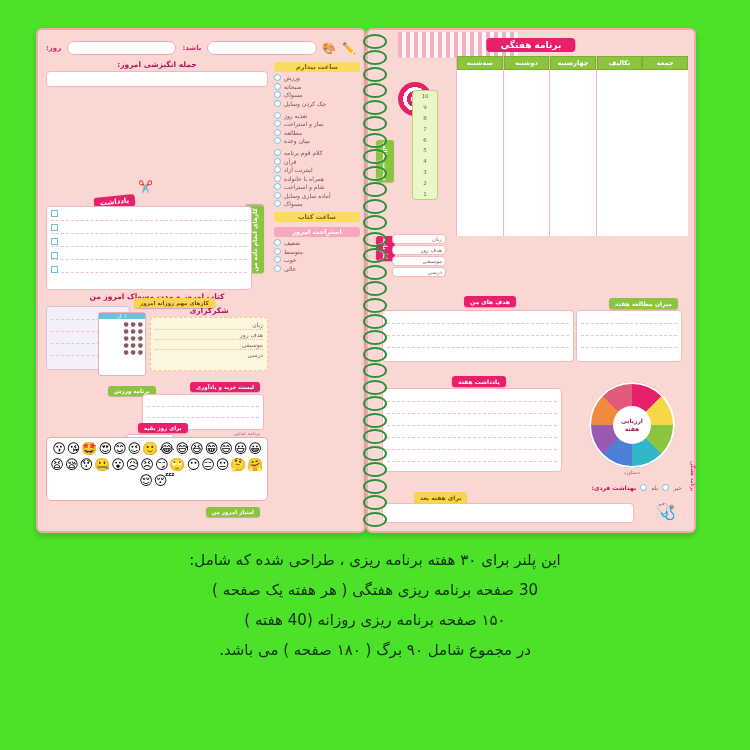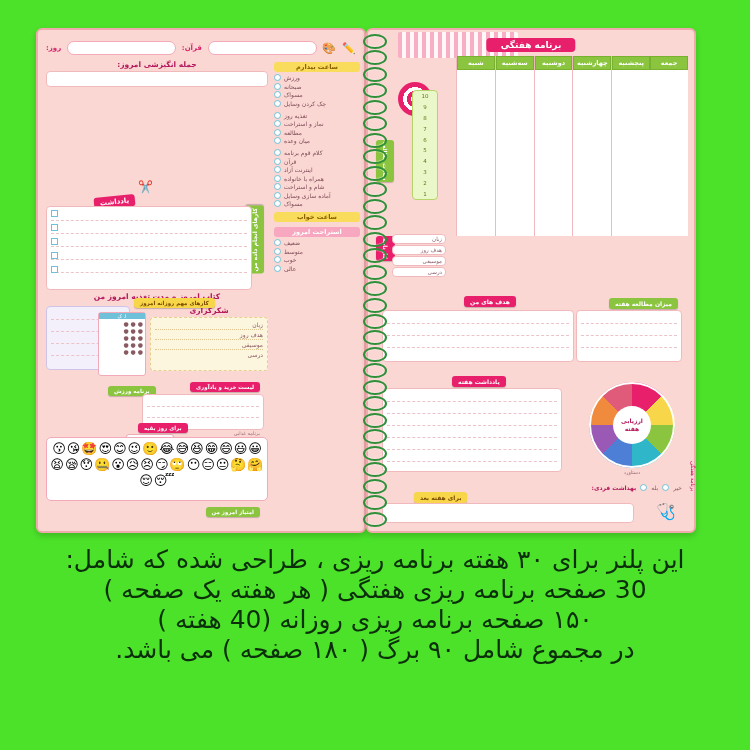--- a/index.html
+++ b/index.html
@@ -129,21 +129,21 @@
 </head>
 <body>
 
 <div id="notebook">
 
   <div class="page" id="page-right">
 
     <div class="r-head">
       <span class="flabel">روز:</span>
       <div class="field"></div>
-      <span class="flabel">قرآن:</span>
+      <span class="flabel">باشد:</span>
       <div class="field"></div>
       <span style="font-size:11px;">🎨</span>
       <span style="font-size:11px;">✏️</span>
     </div>
 
     <div style="position:absolute;top:30px;right:96px;left:8px;">
       <div class="sectionTitle">جمله انگیزشی امروز:</div>
       <div class="panel" style="height:14px;margin-top:2px;"></div>
     </div>
 
@@ -163,21 +163,21 @@
       </div>
       <div style="position:absolute;left:4px;top:3px;display:flex;flex-direction:column;gap:7px;">
         <span class="sq"></span>
         <span class="sq"></span>
         <span class="sq"></span>
         <span class="sq"></span>
         <span class="sq"></span>
       </div>
     </div>
 
-    <div class="sectionTitle" style="position:absolute;top:262px;right:96px;left:8px;">کتاب امروز و مدت تغذیه امروز من</div>
+    <div class="sectionTitle" style="position:absolute;top:262px;right:96px;left:8px;">کتاب امروز و مدت مسواک امروز من</div>
 
     <div style="position:absolute;top:276px;right:96px;width:118px;">
       <div class="sectionTitle">شکرگزاری</div>
       <div class="panel cream" style="margin-top:2px;height:54px;padding:2px 4px;box-sizing:border-box;">
         <div class="tiny" style="border-bottom:1px dotted #e0c490;padding:1px 0;">زبان</div>
         <div class="tiny" style="border-bottom:1px dotted #e0c490;padding:1px 0;">هدف روز</div>
         <div class="tiny" style="border-bottom:1px dotted #e0c490;padding:1px 0;">موسیقی</div>
         <div class="tiny" style="padding:1px 0;">درسی</div>
       </div>
     </div>
@@ -312,21 +312,21 @@
         <div class="it">
             <span class="circle"></span>
             <span>آماده سازی وسایل</span>
           </div>
         <div class="it">
             <span class="circle"></span>
             <span>مسواک</span>
           </div>
       </div>
       <div class="grp">
-        <div class="hdr">ساعت خواب</div>
+        <div class="hdr">ساعت کتاب</div>
       </div>
       <div class="grp">
         <div class="hdr" style="background:#f7a7c0;color:#fff;">استراحت امروز</div>
         <div class="it">
             <span class="circle"></span>
             <span>ضعیف</span>
           </div>
         <div class="it">
             <span class="circle"></span>
             <span>متوسط</span>
@@ -377,38 +377,34 @@
   </div>
 
   <div class="page" id="page-left">
 
     <div style="position:absolute;top:2px;left:30px;width:120px;height:26px;
        background:repeating-linear-gradient(90deg,#f7a7c0 0 4px,#fff 4px 8px);opacity:.85;border-radius:2px;"></div>
 
     <div class="l-title">برنامه هفتگی</div>
 
     <div id="weekTable">
-      <div class="col">
-        <div class="ch">شنبه</div>
-        <div class="cb"></div>
-      </div>
       <div class="col">
         <div class="ch">سه‌شنبه</div>
         <div class="cb"></div>
       </div>
       <div class="col">
         <div class="ch">دوشنبه</div>
         <div class="cb"></div>
       </div>
       <div class="col">
         <div class="ch">چهارشنبه</div>
         <div class="cb"></div>
       </div>
       <div class="col">
-        <div class="ch">پنجشنبه</div>
+        <div class="ch">تکالیف</div>
         <div class="cb"></div>
       </div>
       <div class="col">
         <div class="ch">جمعه</div>
         <div class="cb"></div>
       </div>
     </div>
 
     <div style="position:absolute;top:52px;left:30px;width:34px;height:34px;border-radius:50%;
          background:radial-gradient(circle,#fff 0 4px,#e8206c 4px 8px,#fff 8px 12px,#e8206c 12px 17px);"></div>
@@ -488,18 +484,18 @@
     <div class="tag yellow" style="position:absolute;bottom:28px;left:46px;font-size:6px;">برای هفته بعد</div>
     <div class="panel" style="position:absolute;bottom:8px;left:14px;right:60px;height:18px;"></div>
 
     <span style="position:absolute;bottom:10px;right:18px;font-size:16px;">🩺</span>
 
     <div style="position:absolute;bottom:40px;right:-2px;writing-mode:vertical-rl;font-size:5.5px;color:#c06;">برنامه هفتگی</div>
   </div>
 </div>
 
 <div id="caption" style="position:absolute;left:0;right:0;top:545px;text-align:center;color:#0b2f0b;
-            font-size:25px;line-height:30px;direction:rtl;padding:0 24px;">
+            font-size:15px;line-height:30px;direction:rtl;padding:0 24px;">
   <div>این پلنر برای ۳۰ هفته برنامه ریزی ، طراحی شده که شامل:</div>
   <div>30 صفحه برنامه ریزی هفتگی ( هر هفته یک صفحه )</div>
   <div>۱۵۰ صفحه برنامه ریزی روزانه (40 هفته )</div>
   <div>در مجموع شامل ۹۰ برگ ( ۱۸۰ صفحه ) می باشد.</div>
 </div>
 
 </body></html>

